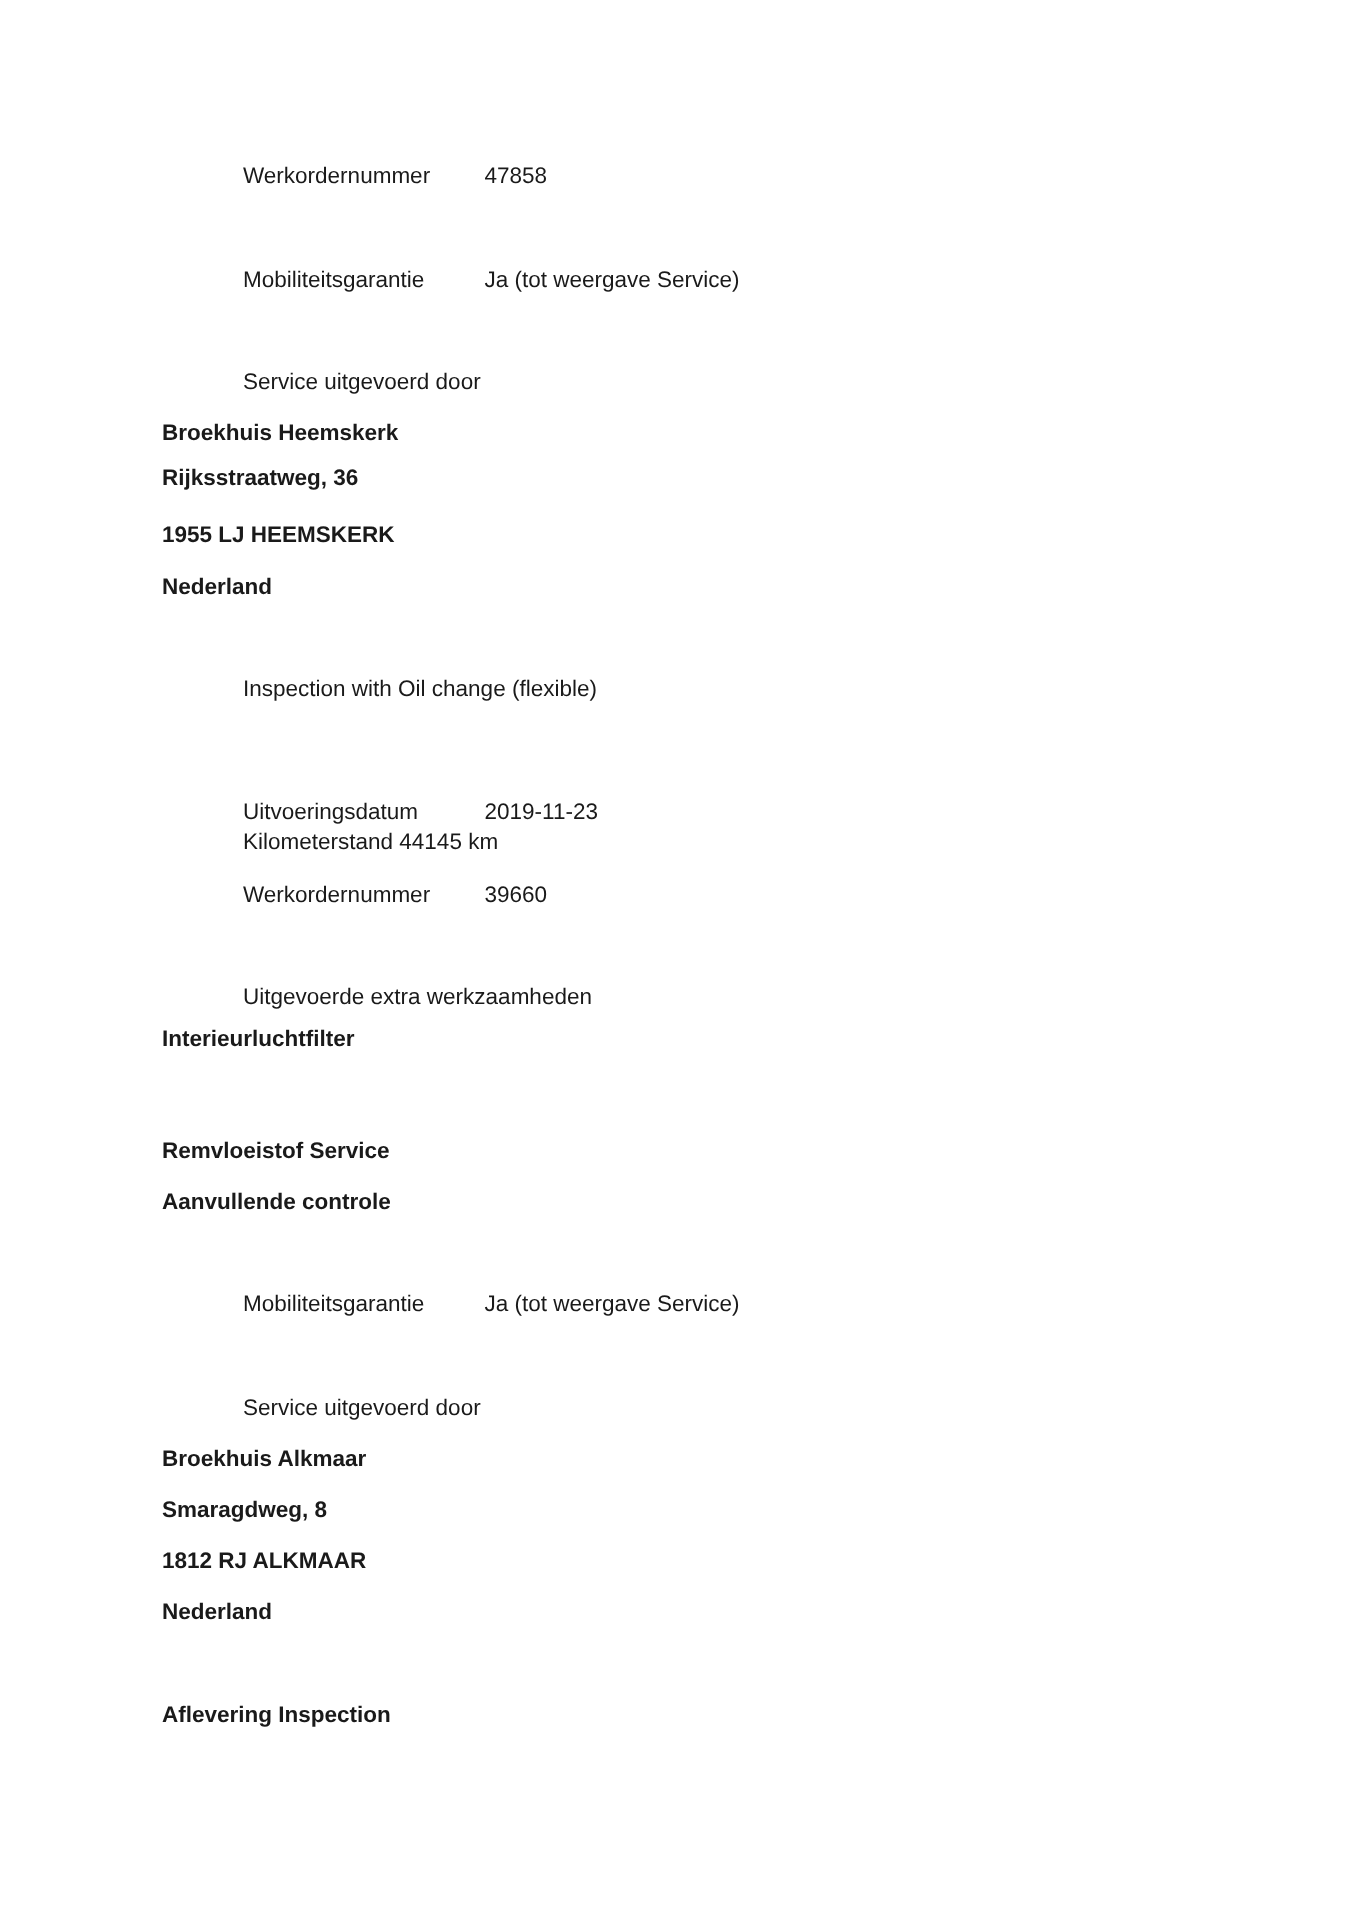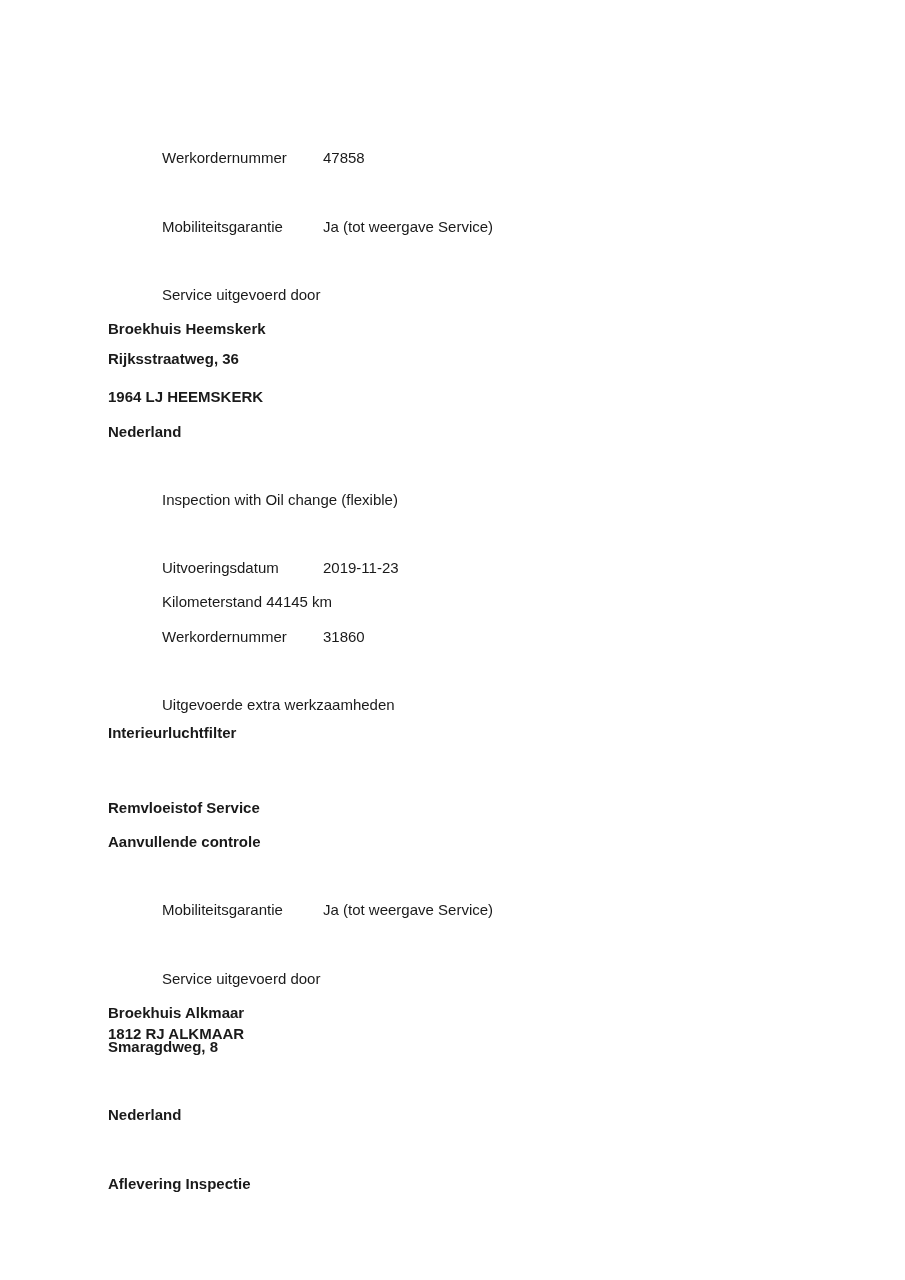--- a/index.html
+++ b/index.html
@@ -1,58 +1,58 @@
 <!DOCTYPE html>
 <html><head>
   <meta charset="utf-8">
   <style>
     html, body { margin: 0; padding: 0; background: #ffffff; }
     body { width: 905px; height: 1280px; position: relative; overflow: hidden;
            font-family: "Liberation Sans", sans-serif; color: #1a1a1a; }
-    .line { position: absolute; font-size: 15px; line-height: 20px; white-space: nowrap; margin-top: 40px; }
+    .line { position: absolute; font-size: 15px; line-height: 20px; white-space: nowrap; }
     .l0 { left: 108px; font-weight: bold; }
     .l1 { left: 162px; }
     .val { position: absolute; left: 161px; }
   </style>
 </head>
 <body>
 
 <div>
   <div class="line l1" style="top:108px">
     <span>Werkordernummer</span>
     <span class="val">47858</span>
   </div>
   <div class="line l1" style="top:177px">
     <span>Mobiliteitsgarantie</span>
     <span class="val">Ja (tot weergave Service)</span>
   </div>
   <div class="line l1" style="top:245px">Service uitgevoerd door</div>
   <div class="line l0" style="top:279px">Broekhuis Heemskerk</div>
   <div class="line l0" style="top:309px">Rijksstraatweg, 36</div>
-  <div class="line l0" style="top:347px">1964 LJ HEEMSKERK</div>
+  <div class="line l0" style="top:347px">1955 LJ HEEMSKERK</div>
   <div class="line l0" style="top:382px">Nederland</div>
 
   <div class="line l1" style="top:450px">Inspection with Oil change (flexible)</div>
-  <div class="line l1" style="top:518px">
+  <div class="line l1" style="top:532px">
     <span>Uitvoeringsdatum</span>
     <span class="val">2019-11-23</span>
   </div>
   <div class="line l1" style="top:552px">Kilometerstand 44145 km</div>
   <div class="line l1" style="top:587px">
     <span>Werkordernummer</span>
-    <span class="val">31860</span>
+    <span class="val">39660</span>
   </div>
   <div class="line l1" style="top:655px">Uitgevoerde extra werkzaamheden</div>
   <div class="line l0" style="top:683px">Interieurluchtfilter</div>
   <div class="line l0" style="top:758px">Remvloeistof Service</div>
   <div class="line l0" style="top:792px">Aanvullende controle</div>
 
   <div class="line l1" style="top:860px">
     <span>Mobiliteitsgarantie</span>
     <span class="val">Ja (tot weergave Service)</span>
   </div>
   <div class="line l1" style="top:929px">Service uitgevoerd door</div>
   <div class="line l0" style="top:963px">Broekhuis Alkmaar</div>
   <div class="line l0" style="top:997px">Smaragdweg, 8</div>
-  <div class="line l0" style="top:984px">1812 RJ ALKMAAR</div>
+  <div class="line l0" style="top:1031px">1812 RJ ALKMAAR</div>
   <div class="line l0" style="top:1065px">Nederland</div>
-  <div class="line l0" style="top:1134px">Aflevering Inspectie</div>
+  <div class="line l0" style="top:1134px">Aflevering Inspection</div>
 </div>
 
 </body></html>

